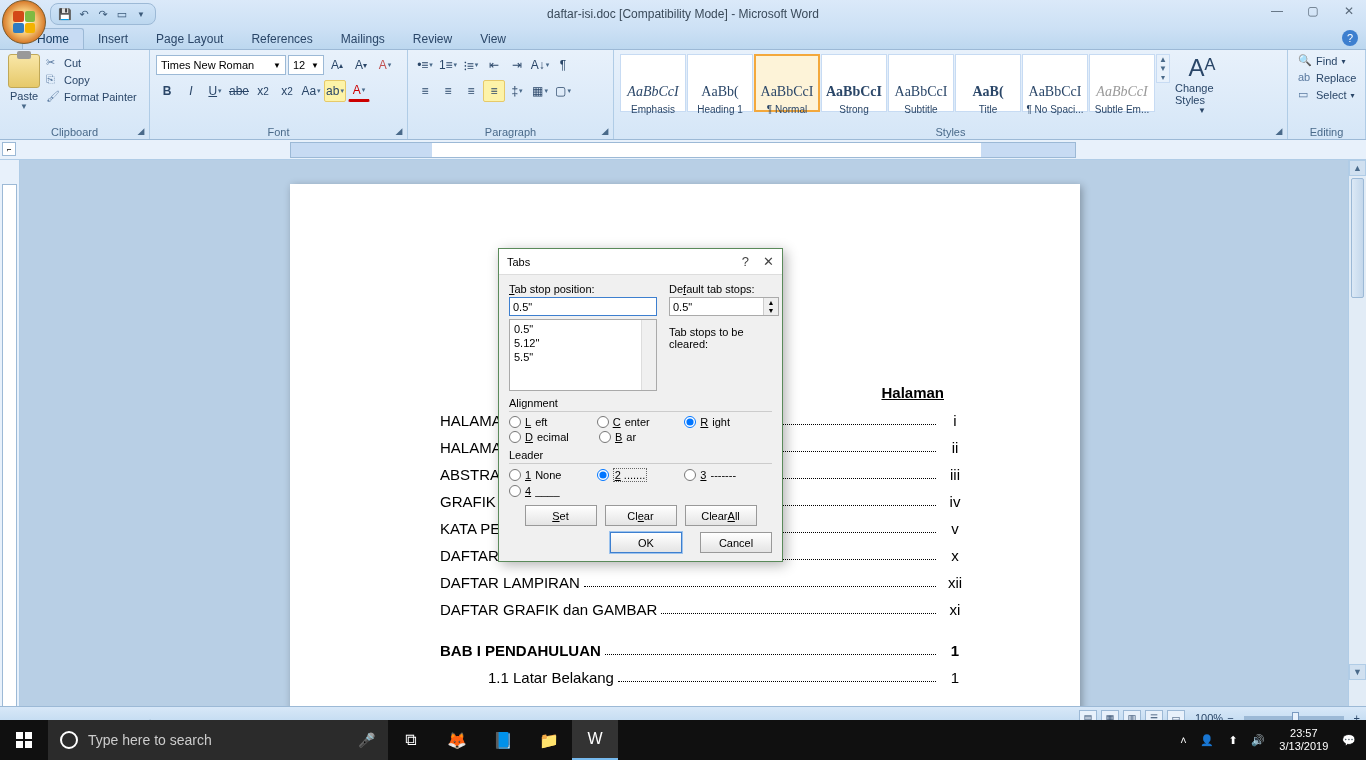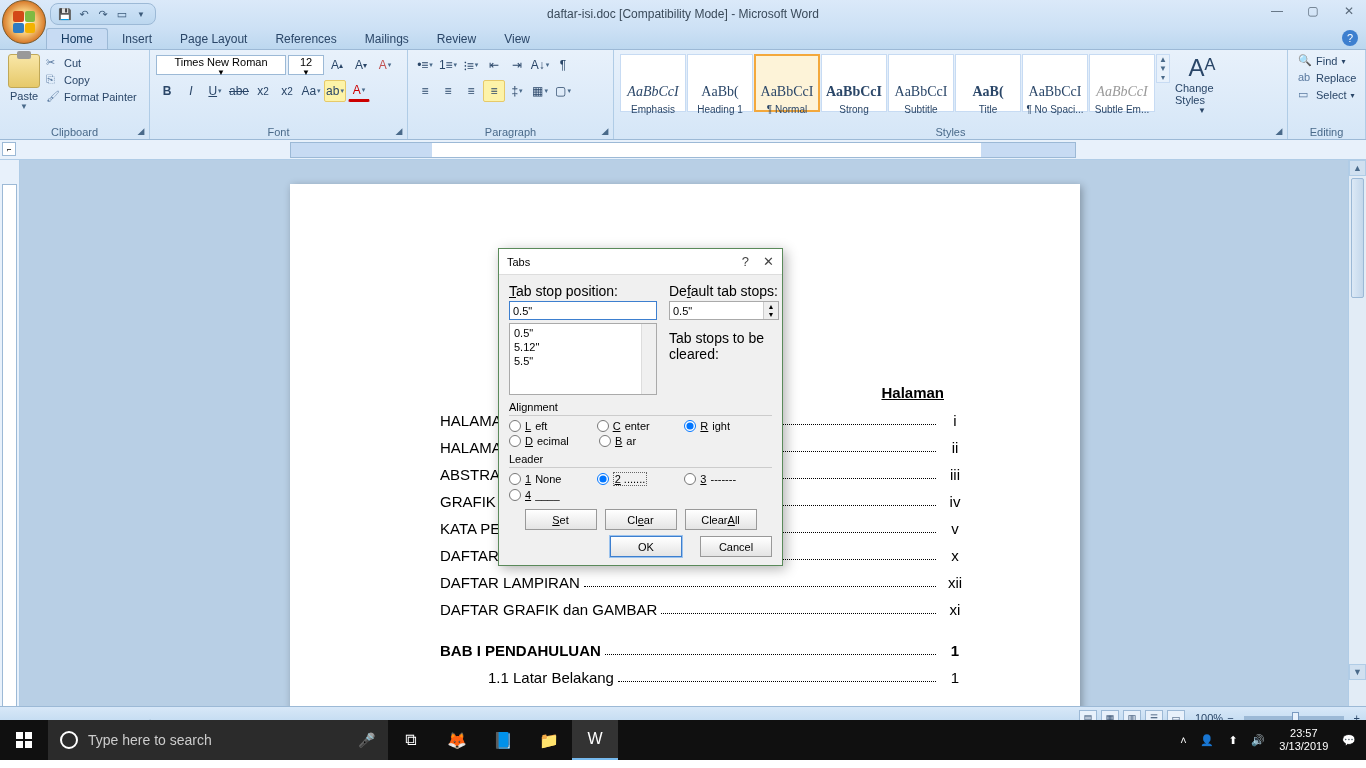--- a/index.html
+++ b/index.html
@@ -11,21 +11,21 @@
 .office-btn .quad { width:22px; height:22px; display:grid; grid-template-columns:1fr 1fr; grid-template-rows:1fr 1fr; gap:1px;}
 .office-btn .quad div{border-radius:2px;}
 .q1{background:#d34817}.q2{background:#7fba42}.q3{background:#2e7cc2}.q4{background:#f3b200}
 .qat { margin-left: 50px; display:flex; align-items:center; gap:3px; background: linear-gradient(#cfe3f7,#bcd7ef); border:1px solid #9cb9d6; border-radius: 8px; padding: 1px 6px; height:22px;}
 .qat .ico { width:16px; height:16px; display:flex; align-items:center; justify-content:center; font-size:11px; color:#3b5a7a;}
 .title-text { position:absolute; left:0; right:0; text-align:center; font-size:12px; color:#3a4a5a; pointer-events:none;}
 .win-controls { position:absolute; right:4px; top:2px; display:flex; gap:10px;}
 .win-controls div{ width:26px; height:18px; display:flex; align-items:center; justify-content:center; color:#5a6a7a; font-size:12px;}
 
 
-.tabstrip { height: 22px; background: linear-gradient(#cde1f5,#bcd7ef); display:flex; align-items:flex-end; padding-left:46px; gap:0; border-bottom:1px solid #9cb9d6;}
+.tabstrip { height: 22px; background: linear-gradient(#cde1f5,#bcd7ef); display:flex; align-items:flex-end; padding-left:22px; gap:0; border-bottom:1px solid #9cb9d6;}
 .tab { padding: 3px 14px; font-size:12px; color:#2a4668; cursor:default;}
 .tab.active { background:#c7dbf3; border:1px solid #9cb9d6; border-bottom:none; border-radius:3px 3px 0 0; color:#153a62; font-weight:500;}
 .help-ico{ position:absolute; right:8px; top:30px; width:16px;height:16px; border-radius:50%; background:#3d7fcf; color:#fff; font-size:11px; display:flex;align-items:center;justify-content:center;}
 
 
 .ribbon { height: 90px; background: linear-gradient(#e8f1fb,#d5e6f7); display:flex; border-bottom:1px solid #9cb9d6;}
 .group { border-right:1px solid #b0cce6; padding:2px 4px 0 4px; display:flex; flex-direction:column; position:relative;}
 .group-body{ flex:1; display:flex; align-items:flex-start;}
 .group-title{ text-align:center; font-size:11px; color:#4a6a8a; padding:1px 0;}
 .group .launcher{position:absolute; right:2px; bottom:2px; width:12px;height:12px; font-size:9px; color:#4a6a8a; display:flex;align-items:center;justify-content:center;}
@@ -33,21 +33,21 @@
 .clipboard-col1{display:flex;flex-direction:column;align-items:center;padding:2px 4px;}
 .paste-ico{width:32px;height:34px;background:linear-gradient(#f9e7a8,#e6c96a);border:1px solid #c0a858;border-radius:3px;position:relative;}
 .paste-ico:before{content:"";position:absolute;top:-4px;left:8px;width:14px;height:8px;background:#999;border-radius:2px;}
 .paste-lbl{font-size:11px;color:#2a4668;margin-top:2px;}
 .clipboard-col2{display:flex;flex-direction:column;gap:3px;padding:4px 2px;}
 .mini-btn{display:flex;align-items:center;gap:4px;font-size:11px;color:#2a4668;}
 .mini-btn .ic{width:14px;height:14px;font-size:11px;color:#5a7aa0;}
 
 .font-body{display:flex;flex-direction:column;gap:4px;padding:2px;}
 .font-row{display:flex;align-items:center;gap:2px;}
-.combo{height:20px;border:1px solid #9cb9d6;background:#fff;font-size:11px;padding:0 4px;display:flex;align-items:center;justify-content:space-between;flex-direction:column;}
+.combo{height:20px;border:1px solid #9cb9d6;background:#fff;font-size:11px;padding:0 4px;display:flex;align-items:center;justify-content:space-between;}
 .combo.font{width:130px;} .combo.size{width:36px;}
 .btn{width:22px;height:22px;border:1px solid transparent;display:flex;align-items:center;justify-content:center;font-size:12px;color:#2a4668;border-radius:2px;}
 .btn.drop:after{content:"▾";font-size:7px;margin-left:1px;color:#4a6a8a;}
 .btn.hl{background:#fdf3a8;border-color:#e6c96a;}
 
 .para-body{display:flex;flex-direction:column;gap:4px;padding:2px;}
 .para-row{display:flex;gap:1px;}
 
 .styles-body{display:flex;gap:1px;padding:2px;}
 .style-item{width:66px;height:58px;border:1px solid #c7dbf3;background:#fff;display:flex;flex-direction:column;align-items:center;justify-content:center;font-size:10px;color:#2a4668;}
@@ -83,21 +83,21 @@
 .vscroll .arr{height:16px;display:flex;align-items:center;justify-content:center;font-size:9px;color:#4a6a8a;background:#d0e0f0;border:1px solid #b0cce6;}
 .vscroll .thumb{position:absolute;left:2px;right:2px;top:18px;height:120px;background:linear-gradient(90deg,#dce9f6,#c3d7eb);border:1px solid #9cb9d6;border-radius:2px;}
 
 
 .dialog{position:absolute;left:498px;top:248px;width:285px;background:#f0f0f0;border:1px solid #5a8a5a;box-shadow:3px 3px 12px rgba(0,0,0,0.3);z-index:100;font-size:11px;}
 .dlg-title{height:26px;background:#fff;display:flex;align-items:center;padding:0 8px;justify-content:space-between;border-bottom:1px solid #ddd;}
 .dlg-title .ctl{display:flex;gap:14px;font-size:13px;color:#444;}
 .dlg-body{padding:8px 10px;}
 .dlg-row{display:flex;gap:10px;}
 .dlg-col{flex:1;}
-.dlg-lbl{font-size:14px;margin-bottom:2px;}
+.dlg-lbl{font-size:11px;margin-bottom:2px;}
 .dlg-input{width:100%;height:19px;border:1px solid #7a9ac0;background:#fff;padding:0 3px;font-size:11px;}
 .dlg-list{width:148px;height:72px;border:1px solid #aaa;background:#fff;padding:2px 4px;font-size:11px;line-height:14px;margin-top:3px;overflow:hidden;position:relative;}
 .dlg-list .sb{position:absolute;right:0;top:0;bottom:0;width:15px;background:#f0f0f0;border-left:1px solid #ddd;}
 .dlg-spin{width:110px;height:19px;border:1px solid #aaa;background:#fff;display:flex;align-items:center;padding:0 3px;font-size:11px;position:relative;}
 .dlg-spin .sp{position:absolute;right:0;top:0;bottom:0;width:15px;border-left:1px solid #ccc;display:flex;flex-direction:column;}
 .dlg-spin .sp div{flex:1;font-size:7px;display:flex;align-items:center;justify-content:center;background:#eee;}
 .fieldset-lbl{font-size:11px;color:#000;margin-top:6px;}
 .fieldset-line{height:1px;background:#ccc;margin:2px 0 4px 0;}
 .radio-row{display:flex;gap:0;margin:3px 0;}
 .radio-row label{display:flex;align-items:center;gap:4px;font-size:11px;}

